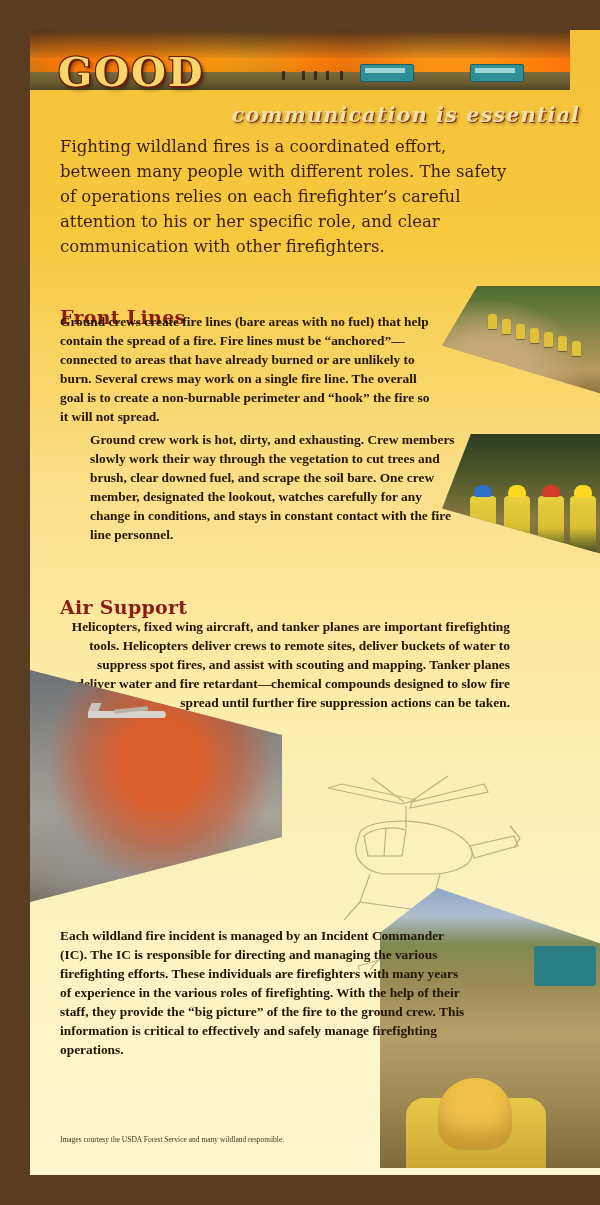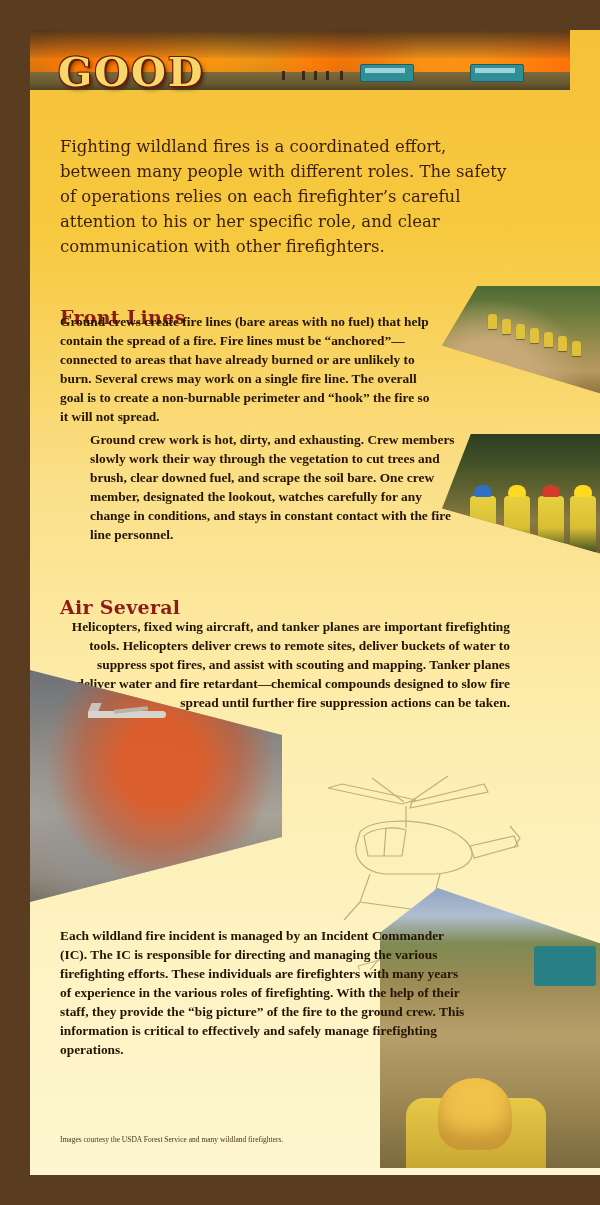--- a/index.html
+++ b/index.html
@@ -276,20 +276,21 @@
     <div class="bus b1"></div>
     <div class="bus b2"></div>
     <div class="figure" style="left:272px;"></div>
     <div class="figure" style="left:284px;"></div>
     <div class="figure" style="left:296px;"></div>
     <div class="figure" style="left:310px;"></div>
     <div class="figure" style="left:252px;"></div>
   </div>
 
   <div class="title-good">GOOD</div>
+  <div class="title-sub">communication is essential</div>
 
   <div class="intro">Fighting wildland fires is a coordinated effort, between many people with different roles. The safety of operations relies on each firefighter’s careful attention to his or her specific role, and clear communication with other firefighters.</div>
 
   <div class="heading h-front">Front Lines</div>
   <div class="body-text p-front1">Ground crews create fire lines (bare areas with no fuel) that help contain the spread of a fire. Fire lines must be “anchored”—connected to areas that have already burned or are unlikely to burn. Several crews may work on a single fire line. The overall goal is to create a non-burnable perimeter and “hook” the fire so it will not spread.</div>
   <div class="body-text p-front2">Ground crew work is hot, dirty, and exhausting. Crew members slowly work their way through the vegetation to cut trees and brush, clear downed fuel, and scrape the soil bare. One crew member, designated the lookout, watches carefully for any change in conditions, and stays in constant contact with the fire line personnel.</div>
 
   <div class="photo ph-crew">
     <div class="crew-dot" style="left:46px; top:28px;"></div>
     <div class="crew-dot" style="left:60px; top:33px;"></div>
@@ -300,21 +301,21 @@
     <div class="crew-dot" style="left:130px; top:55px;"></div>
   </div>
 
   <div class="photo ph-standing">
     <div class="ff blue" style="left:28px;"></div>
     <div class="ff" style="left:62px;"></div>
     <div class="ff red" style="left:96px;"></div>
     <div class="ff" style="left:128px;"></div>
   </div>
 
-  <div class="heading h-air">Air Several</div>
+  <div class="heading h-air">Air Support</div>
   <div class="body-text p-air">Helicopters, fixed wing aircraft, and tanker planes are important firefighting tools. Helicopters deliver crews to remote sites, deliver buckets of water to suppress spot fires, and assist with scouting and mapping. Tanker planes deliver water and fire retardant—chemical compounds designed to slow fire spread until further fire suppression actions can be taken.</div>
 
   <div class="photo ph-drop">
     <div class="plane">
       <div class="tail"></div>
       <div class="fuse"></div>
       <div class="wing"></div>
     </div>
   </div>
 
@@ -347,14 +348,14 @@
   </svg>
 
   <div class="photo ph-command">
     <div class="cmd-truck"></div>
     <div class="cmd-ff-body"></div>
     <div class="cmd-ff-head"></div>
   </div>
 
   <div class="body-text p-cmd">Each wildland fire incident is managed by an Incident Commander (IC). The IC is responsible for directing and managing the various firefighting efforts. These individuals are firefighters with many years of experience in the various roles of firefighting. With the help of their staff, they provide the “big picture” of the fire to the ground crew. This information is critical to effectively and safely manage firefighting operations.</div>
 
-  <div class="credit">Images courtesy the USDA Forest Service and many wildland firefighters.</div>
+  <div class="credit">Images courtesy the USDA Forest Service and many wildland responsible.</div>
 </div>
 
 </body></html>

